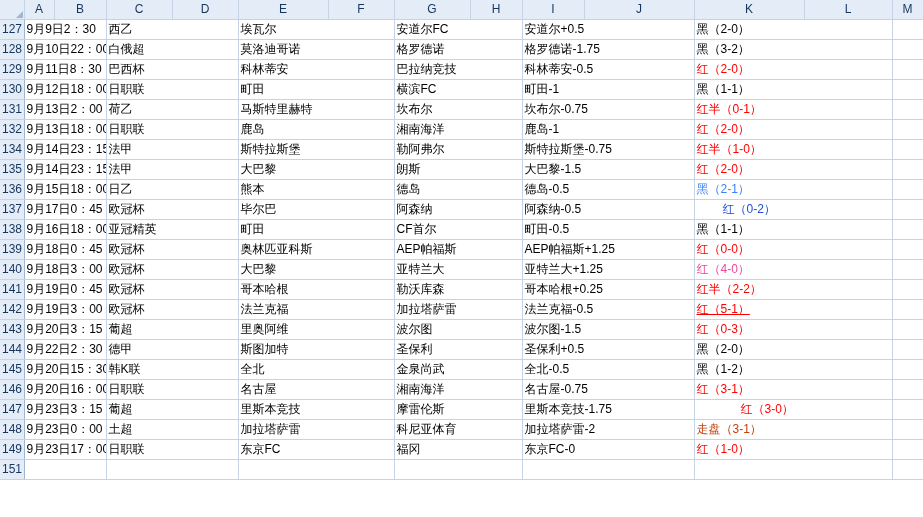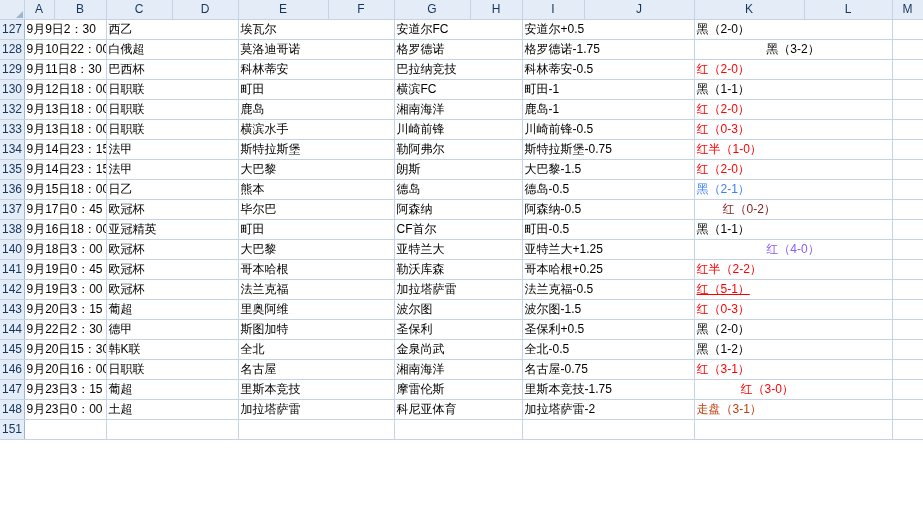--- a/index.html
+++ b/index.html
@@ -141,21 +141,21 @@
           <td class="txt" colspan="2" style="color: rgb(0, 0, 0);">黑（2-0）</td>
           <td class="txt"></td>
         </tr>
         <tr>
           <th class="rowhdr">128</th>
           <td class="txt" colspan="2">9月10日22：00</td>
           <td class="txt" colspan="2">白俄超</td>
           <td class="txt" colspan="2">莫洛迪哥诺</td>
           <td class="txt" colspan="2">格罗德诺</td>
           <td class="txt" colspan="2">格罗德诺-1.75</td>
-          <td class="txt" colspan="2" style="color: rgb(0, 0, 0); text-align: center;">黑（3-2）</td>
+          <td class="txt" colspan="2" style="color: rgb(0, 0, 0);">黑（3-2）</td>
           <td class="txt"></td>
         </tr>
         <tr>
           <th class="rowhdr">129</th>
           <td class="txt" colspan="2">9月11日8：30</td>
           <td class="txt" colspan="2">巴西杯</td>
           <td class="txt" colspan="2">科林蒂安</td>
           <td class="txt" colspan="2">巴拉纳竞技</td>
           <td class="txt" colspan="2">科林蒂安-0.5</td>
           <td class="txt" colspan="2" style="color: rgb(255, 0, 0);">红（2-0）</td>
@@ -165,40 +165,40 @@
           <th class="rowhdr">130</th>
           <td class="txt" colspan="2">9月12日18：00</td>
           <td class="txt" colspan="2">日职联</td>
           <td class="txt" colspan="2">町田</td>
           <td class="txt" colspan="2">横滨FC</td>
           <td class="txt" colspan="2">町田-1</td>
           <td class="txt" colspan="2" style="color: rgb(0, 0, 0);">黑（1-1）</td>
           <td class="txt"></td>
         </tr>
         <tr>
+          <th class="rowhdr">131</th>
+          <td class="txt" colspan="2">9月13日2：00</td>
+          <td class="txt" colspan="2">荷乙</td>
+          <td class="txt" colspan="2">马斯特里赫特</td>
+          <td class="txt" colspan="2">坎布尔</td>
+          <td class="txt" colspan="2">坎布尔-0.75</td>
+          <td class="txt" colspan="2" style="color: rgb(255, 0, 0);">红半（0-1）</td>
+          <td class="txt"></td>
+        </tr>
+        <tr>
           <th class="rowhdr">132</th>
           <td class="txt" colspan="2">9月13日18：00</td>
           <td class="txt" colspan="2">日职联</td>
           <td class="txt" colspan="2">鹿岛</td>
           <td class="txt" colspan="2">湘南海洋</td>
           <td class="txt" colspan="2">鹿岛-1</td>
           <td class="txt" colspan="2" style="color: rgb(255, 0, 0);">红（2-0）</td>
           <td class="txt"></td>
         </tr>
         <tr>
-          <th class="rowhdr">133</th>
-          <td class="txt" colspan="2">9月13日18：00</td>
-          <td class="txt" colspan="2">日职联</td>
-          <td class="txt" colspan="2">横滨水手</td>
-          <td class="txt" colspan="2">川崎前锋</td>
-          <td class="txt" colspan="2">川崎前锋-0.5</td>
-          <td class="txt" colspan="2" style="color: rgb(255, 0, 0);">红（0-3）</td>
-          <td class="txt"></td>
-        </tr>
-        <tr>
           <th class="rowhdr">134</th>
           <td class="txt" colspan="2">9月14日23：15</td>
           <td class="txt" colspan="2">法甲</td>
           <td class="txt" colspan="2">斯特拉斯堡</td>
           <td class="txt" colspan="2">勒阿弗尔</td>
           <td class="txt" colspan="2">斯特拉斯堡-0.75</td>
           <td class="txt" colspan="2" style="color: rgb(255, 0, 0); margin-left: 30px;">红半（1-0）</td>
           <td class="txt"></td>
         </tr>
         <tr>
@@ -221,41 +221,51 @@
           <td class="txt" colspan="2" style="color: #3b82f6;">黑（2-1）</td>
           <td class="txt"></td>
         </tr>
         <tr>
           <th class="rowhdr">137</th>
           <td class="txt" colspan="2">9月17日0：45</td>
           <td class="txt" colspan="2">欧冠杯</td>
           <td class="txt" colspan="2">毕尔巴</td>
           <td class="txt" colspan="2">阿森纳</td>
           <td class="txt" colspan="2">阿森纳-0.5</td>
-          <td class="txt" colspan="2" style="color: #7f1d1d; padding-left: 28px;">红（0-2）</td>
+          <td class="txt" colspan="2" style="color: #1d4ed8; padding-left: 28px;">红（0-2）</td>
           <td class="txt"></td>
         </tr>
         <tr>
           <th class="rowhdr">138</th>
           <td class="txt" colspan="2">9月16日18：00</td>
           <td class="txt" colspan="2">亚冠精英</td>
           <td class="txt" colspan="2">町田</td>
           <td class="txt" colspan="2">CF首尔</td>
           <td class="txt" colspan="2">町田-0.5</td>
           <td class="txt" colspan="2" style="color: rgb(0, 0, 0);">黑（1-1）</td>
           <td class="txt"></td>
         </tr>
         <tr>
+          <th class="rowhdr">139</th>
+          <td class="txt" colspan="2">9月18日0：45</td>
+          <td class="txt" colspan="2">欧冠杯</td>
+          <td class="txt" colspan="2">奥林匹亚科斯</td>
+          <td class="txt" colspan="2">AEP帕福斯</td>
+          <td class="txt" colspan="2">AEP帕福斯+1.25</td>
+          <td class="txt" colspan="2" style="color: rgb(255, 0, 0);">红（0-0）</td>
+          <td class="txt"></td>
+        </tr>
+        <tr>
           <th class="rowhdr">140</th>
           <td class="txt" colspan="2">9月18日3：00</td>
           <td class="txt" colspan="2">欧冠杯</td>
           <td class="txt" colspan="2">大巴黎</td>
           <td class="txt" colspan="2">亚特兰大</td>
           <td class="txt" colspan="2">亚特兰大+1.25</td>
-          <td class="txt" colspan="2" style="color: #8b5cf6; text-align: center;">红（4-0）</td>
+          <td class="txt" colspan="2" style="color: #ec4899;">红（4-0）</td>
           <td class="txt"></td>
         </tr>
         <tr>
           <th class="rowhdr">141</th>
           <td class="txt" colspan="2">9月19日0：45</td>
           <td class="txt" colspan="2">欧冠杯</td>
           <td class="txt" colspan="2">哥本哈根</td>
           <td class="txt" colspan="2">勒沃库森</td>
           <td class="txt" colspan="2">哥本哈根+0.25</td>
           <td class="txt" colspan="2" style="color: rgb(255, 0, 0);">红半（2-2）</td>
@@ -325,20 +335,30 @@
           <th class="rowhdr">148</th>
           <td class="txt" colspan="2">9月23日0：00</td>
           <td class="txt" colspan="2">土超</td>
           <td class="txt" colspan="2">加拉塔萨雷</td>
           <td class="txt" colspan="2">科尼亚体育</td>
           <td class="txt" colspan="2">加拉塔萨雷-2</td>
           <td class="txt" colspan="2" style="color: #c2410c;">走盘（3-1）</td>
           <td class="txt"></td>
         </tr>
         <tr>
+          <th class="rowhdr">149</th>
+          <td class="txt" colspan="2">9月23日17：00</td>
+          <td class="txt" colspan="2">日职联</td>
+          <td class="txt" colspan="2">东京FC</td>
+          <td class="txt" colspan="2">福冈</td>
+          <td class="txt" colspan="2">东京FC-0</td>
+          <td class="txt" colspan="2" style="color: rgb(255, 0, 0);">红（1-0）</td>
+          <td class="txt"></td>
+        </tr>
+        <tr>
           <th class="rowhdr">151</th>
           <td class="txt" colspan="2"></td>
           <td class="txt" colspan="2"></td>
           <td class="txt" colspan="2"></td>
           <td class="txt" colspan="2"></td>
           <td class="txt" colspan="2"></td>
           <td class="txt" colspan="2"></td>
           <td class="txt"></td>
         </tr>
       </tbody>

